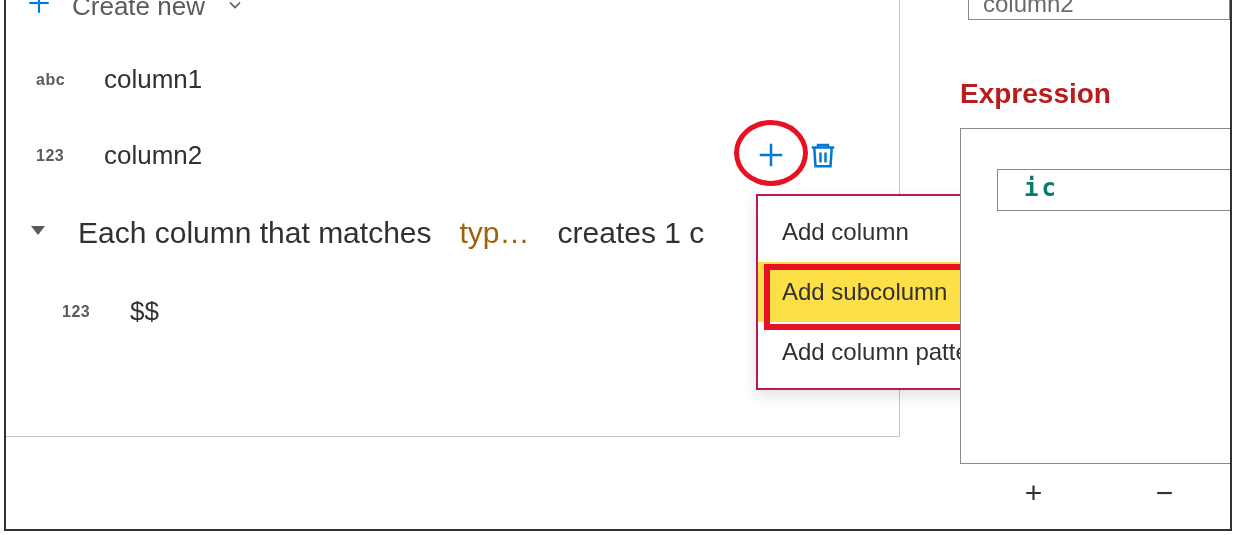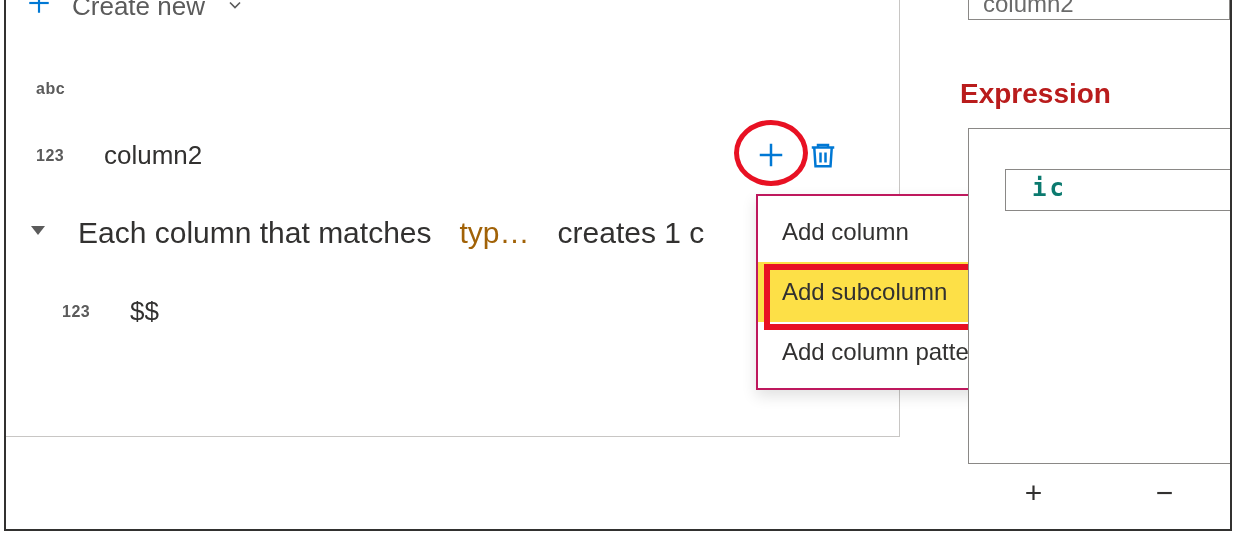--- a/index.html
+++ b/index.html
@@ -49,21 +49,21 @@
       font-size: 26px;
     }
     .type-tag {
       font-size: 16px;
       font-weight: 600;
       color: #5b5b5b;
       letter-spacing: 0.5px;
       width: 40px;
       text-align: left;
     }
-    .row1 { top: 80px; }
+    .row1 { top: 64px; }
     .row2 { top: 140px; }
     .row3 { top: 216px; left: 20px; }
     .row4 { top: 296px; left: 56px; }
 
     .row3 .chev svg { width: 24px; height: 24px; }
     .row3 .txt { font-size: 30px; }
     .link { color: #a16207; }
 
     .actions {
       position: absolute;
@@ -126,21 +126,21 @@
     }
     .expr-label {
       position: absolute;
       left: 0; top: 78px;
       font-size: 28px;
       font-weight: 600;
       color: #b91c1c;
     }
     .expr-box {
       position: absolute;
-      left: 8px; top: 128px; right: 0;
+      left: 0; top: 128px; right: 0;
       height: 336px;
       border: 1px solid #8a8886;
       border-right: none;
       background: #fff;
     }
     .expr-snip {
       position: absolute;
       left: 36px; top: 40px; right: 0;
       height: 42px;
       border: 1px solid #8a8886;
@@ -180,20 +180,21 @@
     <span>Create new</span>
     <span class="chevron">
       <svg viewBox="0 0 24 24" fill="none" stroke="#5b5b5b" stroke-width="2">
         <polyline points="6 9 12 15 18 9"></polyline>
       </svg>
     </span>
   </div>
 
   <div class="col-row row1">
     <span class="type-tag">abc</span>
+    <span>column1</span>
   </div>
 
   <div class="col-row row2">
     <span class="type-tag">123</span>
     <span>column2</span>
   </div>
 
   <div class="col-row row3">
     <span class="chev">
       <svg viewBox="0 0 24 24" fill="#5b5b5b">

